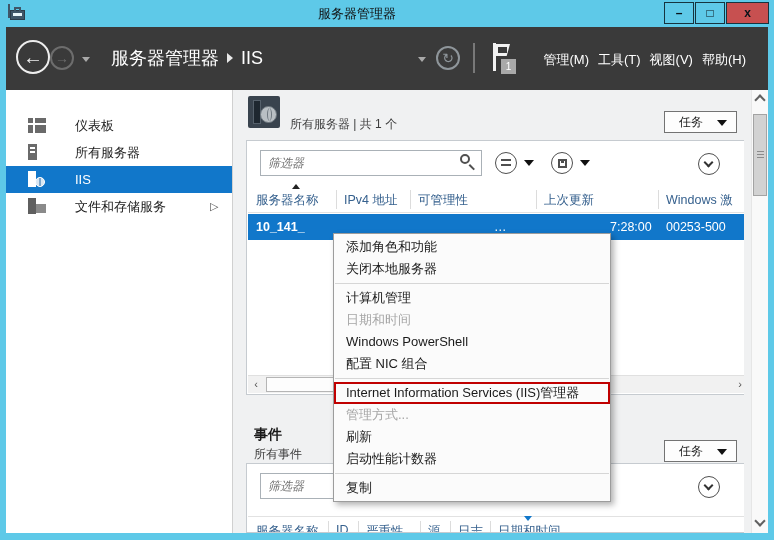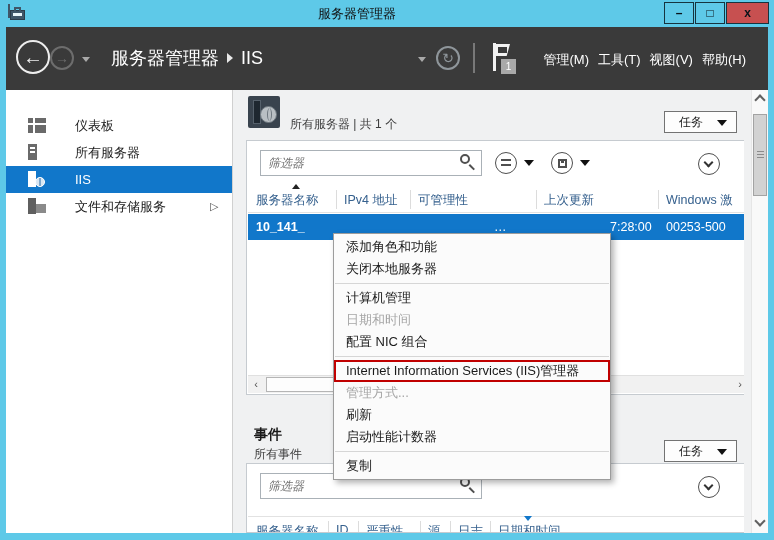--- a/index.html
+++ b/index.html
@@ -291,20 +291,21 @@
       <span class="v-down"></span>
     </div>
   </div>
 
   <div class="ctx-menu">
     <div class="mi">添加角色和功能</div>
     <div class="mi">关闭本地服务器</div>
     <div class="msep"></div>
     <div class="mi">计算机管理</div>
     <div class="mi disabled">日期和时间</div>
+    <div class="mi">Windows PowerShell</div>
     <div class="mi">配置 NIC 组合</div>
     <div class="msep"></div>
     <div class="mi highlighted">Internet Information Services (IIS)管理器</div>
     <div class="mi disabled">管理方式...</div>
     <div class="mi">刷新</div>
     <div class="mi">启动性能计数器</div>
     <div class="msep"></div>
     <div class="mi">复制</div>
   </div>
 

